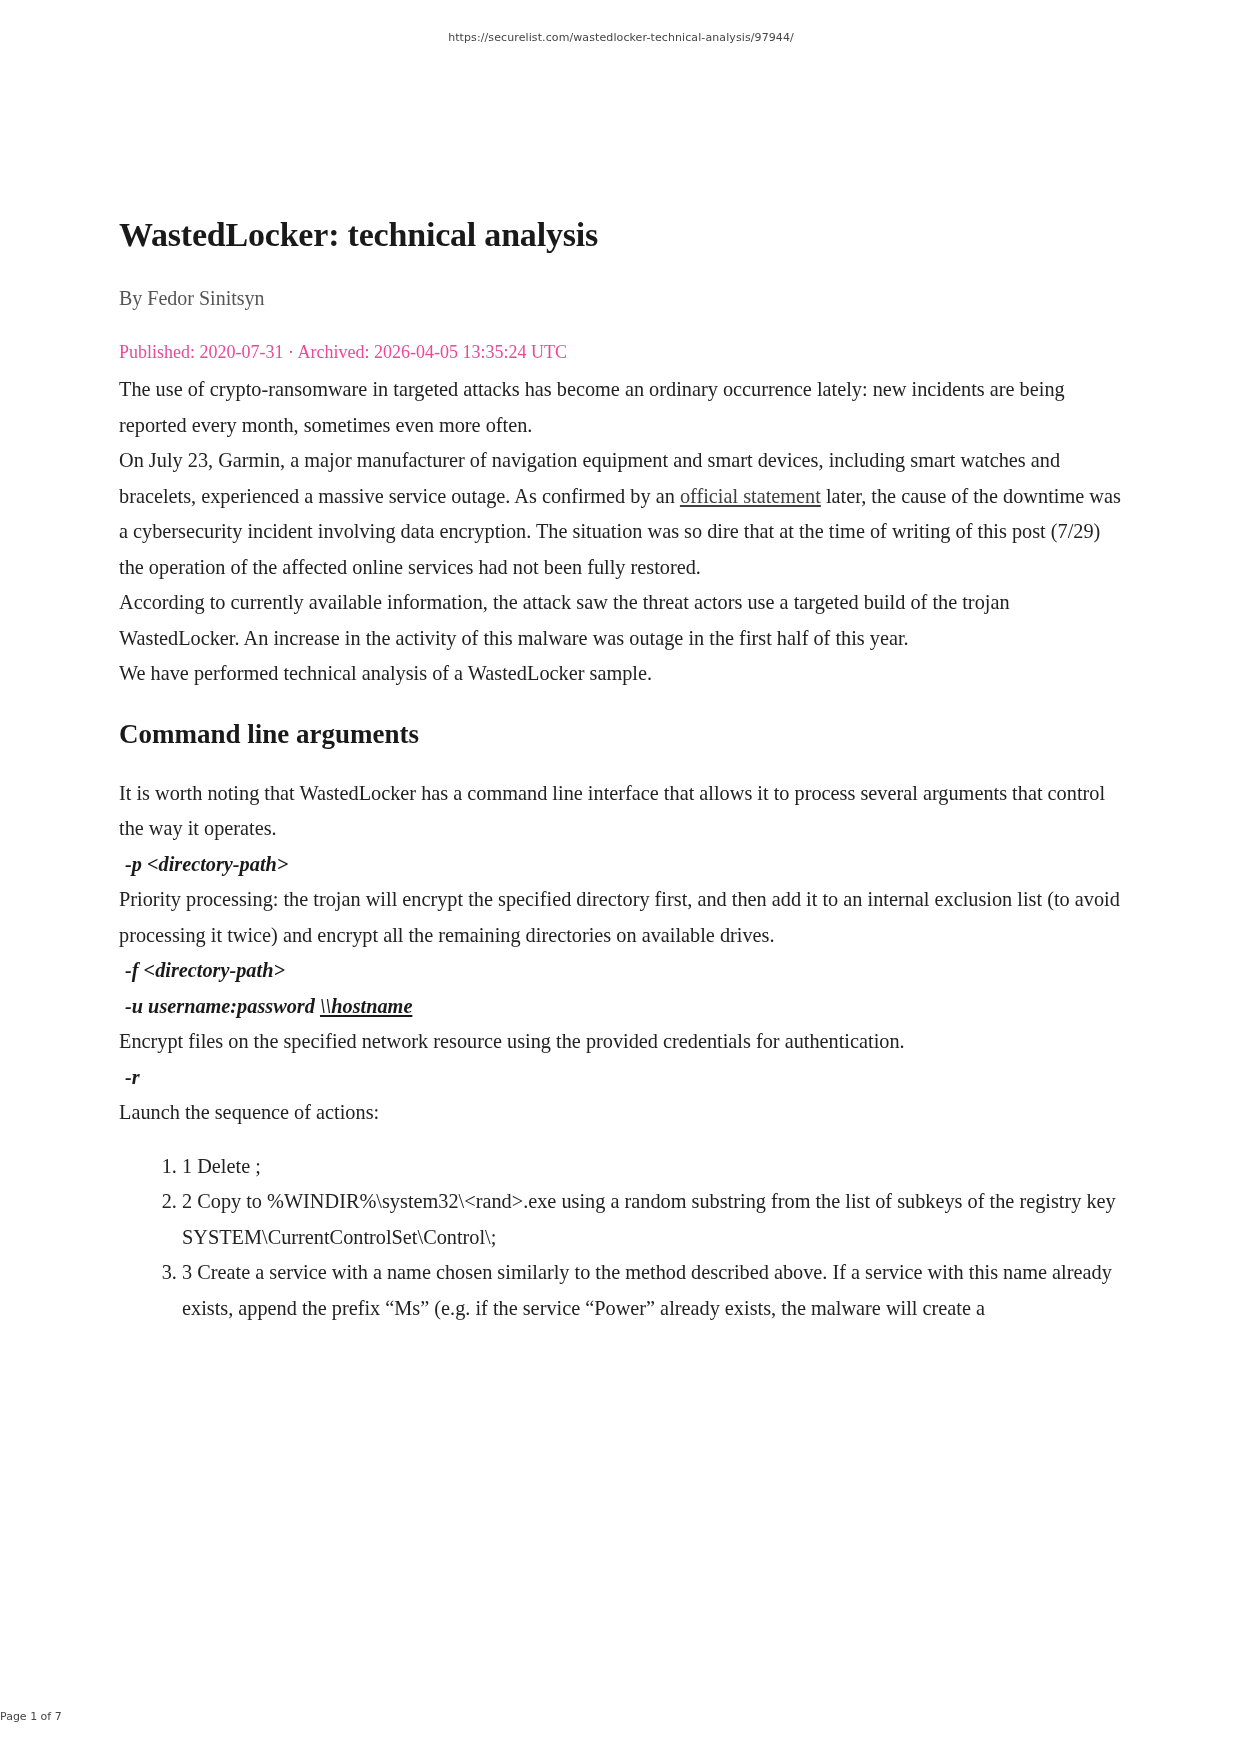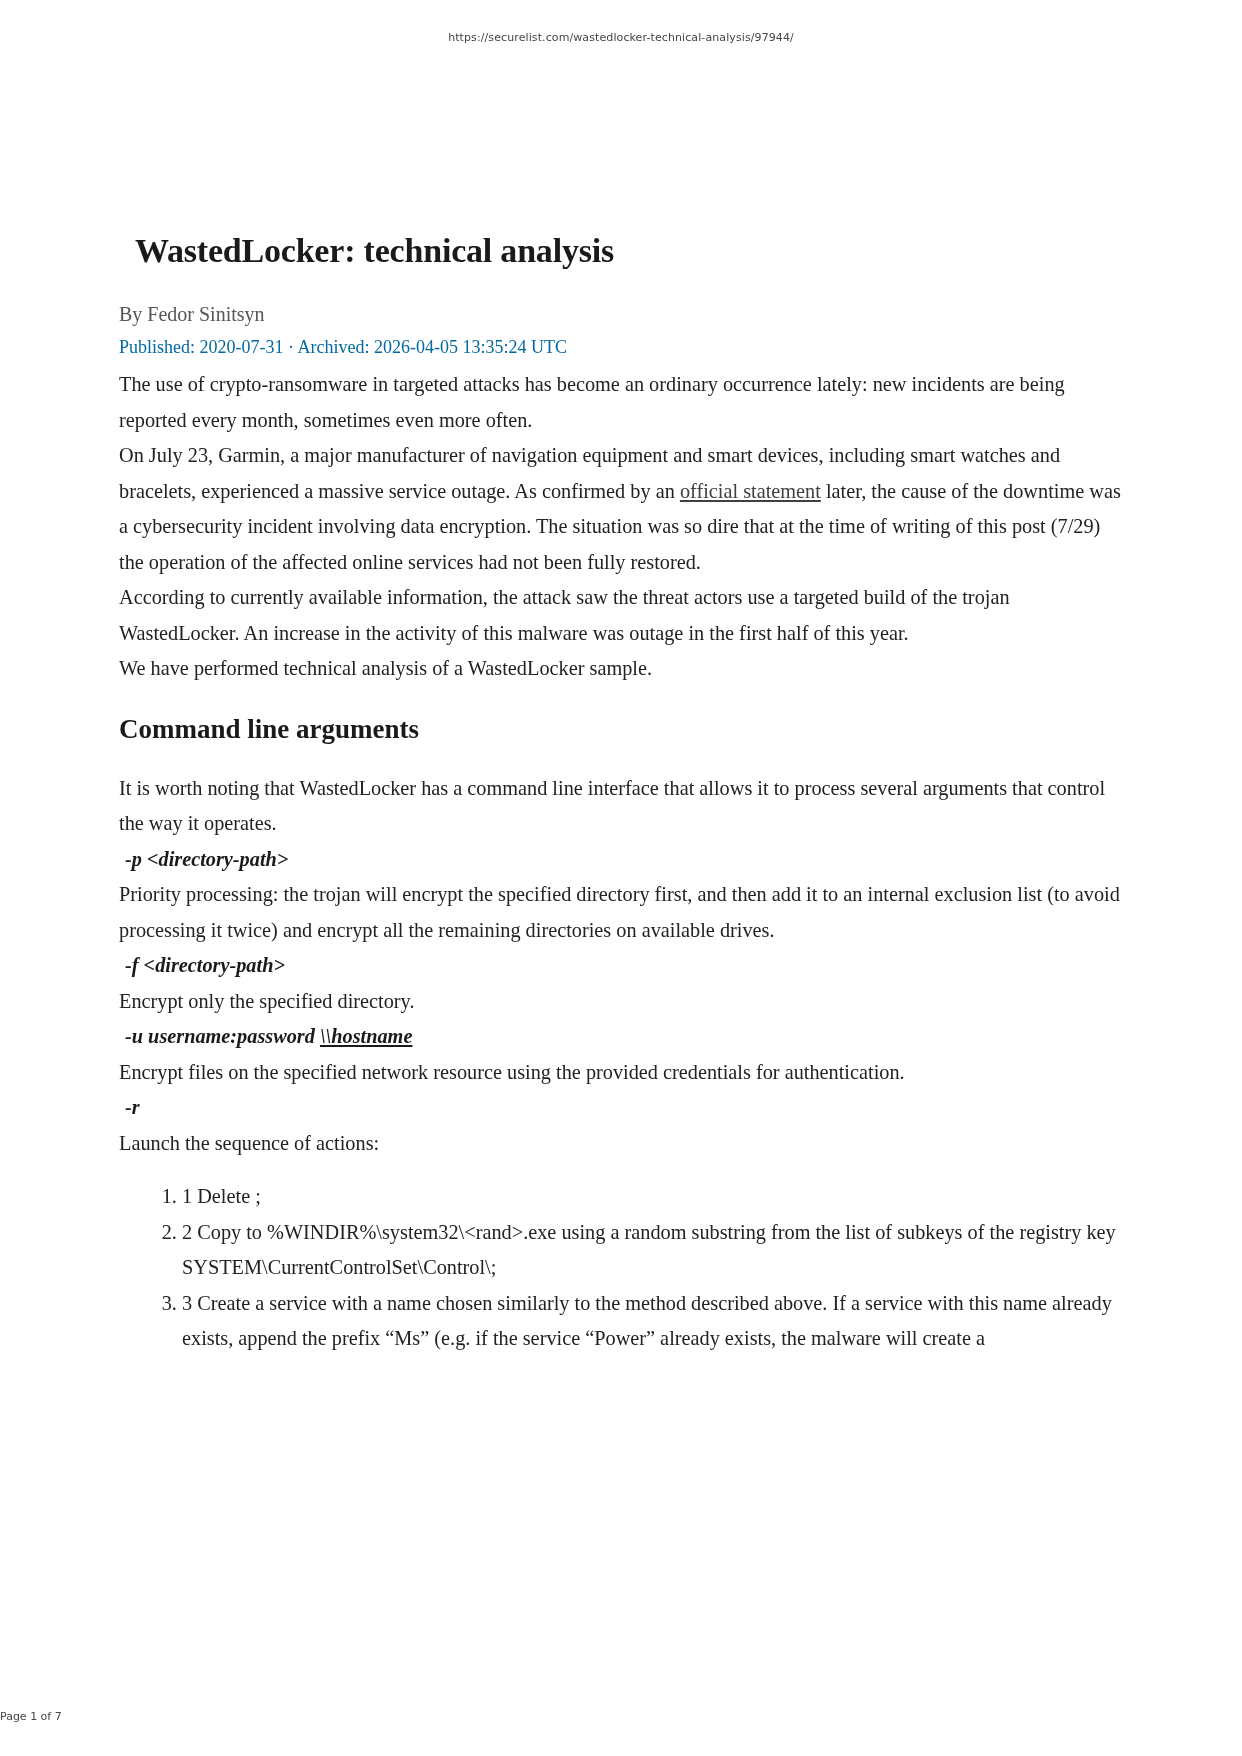--- a/index.html
+++ b/index.html
@@ -26,37 +26,37 @@
       color: #444444;
       letter-spacing: 0.1px;
     }
     .content {
       position: absolute;
       left: 119px;
       top: 211px;
       width: 1010px;
     }
     h1.article-title {
-      margin: 16px;
+      margin: 0;
       font-size: 34px;
       font-weight: bold;
       color: #1a1a1a;
       line-height: 48px;
       letter-spacing: -0.2px;
     }
     .byline {
       margin-top: 24px;
       font-size: 20px;
       color: #555555;
       line-height: 30px;
     }
     .meta {
-      margin-top: 4px;
+      margin-top: 25px;
       font-size: 18px;
-      color: #0369a1;
+      color: #ec4899;
       line-height: 28px;
     }
     p.body-para {
       margin: 0;
       font-size: 20.3px;
       line-height: 35.5px;
       color: #222222;
     }
     .mt-para { margin-top: 18px; }
     a.inline-link {
@@ -122,21 +122,20 @@
   <p class="body-para mt-para">We have performed technical analysis of a WastedLocker sample.</p>
 
   <h2 class="section-heading">Command line arguments</h2>
 
   <p class="body-para" style="margin-top:22px;">It is worth noting that WastedLocker has a command line interface that allows it to process several arguments that control the way it operates.</p>
 
   <p class="arg-line mt-para">-p &lt;directory-path&gt;</p>
   <p class="body-para mt-para">Priority processing: the trojan will encrypt the specified directory first, and then add it to an internal exclusion list (to avoid processing it twice) and encrypt all the remaining directories on available drives.</p>
 
   <p class="arg-line mt-para">-f &lt;directory-path&gt;</p>
-  <p class="body-para mt-para">Encrypt only the specified directory.</p>
 
   <p class="arg-line mt-para"><span>-u username:password </span><span class="underlined">\\hostname</span></p>
   <p class="body-para mt-para">Encrypt files on the specified network resource using the provided credentials for authentication.</p>
 
   <p class="arg-line mt-para">-r</p>
   <p class="body-para mt-para">Launch the sequence of actions:</p>
 
   <ol class="action-list">
     <li>1 Delete ;</li>
     <li>2 Copy to %WINDIR%\system32\&lt;rand&gt;.exe using a random substring from the list of subkeys of the registry key SYSTEM\CurrentControlSet\Control\;</li>

